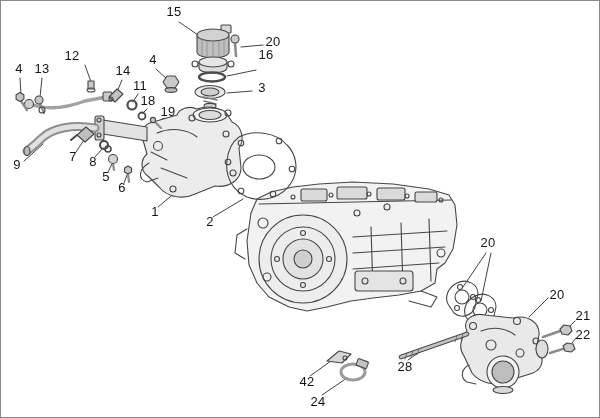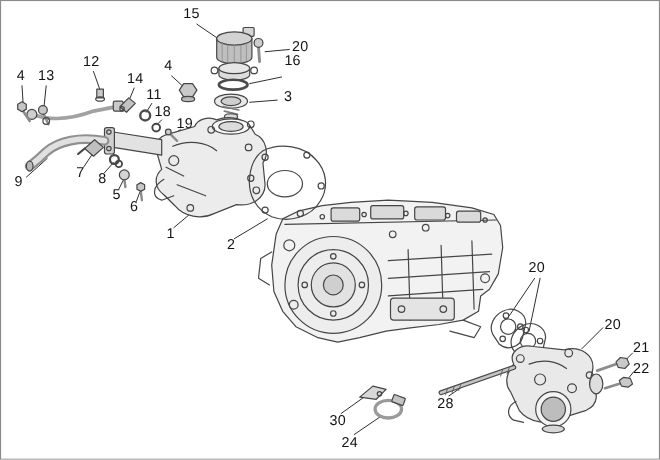--- a/index.html
+++ b/index.html
@@ -271,35 +271,35 @@
       </g>
 
     </g>
   </svg>
 
   <span class="callout" style="left:173px;top:4px">15</span>
   <span class="callout" style="left:272px;top:34px">20</span>
   <span class="callout" style="left:152px;top:52px">4</span>
   <span class="callout" style="left:265px;top:47px">16</span>
   <span class="callout" style="left:261px;top:80px">3</span>
-  <span class="callout" style="left:82px;top:48px">12</span>
+  <span class="callout" style="left:71px;top:48px">12</span>
   <span class="callout" style="left:122px;top:63px">14</span>
   <span class="callout" style="left:18px;top:61px">4</span>
   <span class="callout" style="left:41px;top:61px">13</span>
   <span class="callout" style="left:139px;top:78px">11</span>
   <span class="callout" style="left:147px;top:93px">18</span>
   <span class="callout" style="left:167px;top:104px">19</span>
   <span class="callout" style="left:16px;top:157px">9</span>
   <span class="callout" style="left:72px;top:149px">7</span>
   <span class="callout" style="left:92px;top:154px">8</span>
   <span class="callout" style="left:105px;top:169px">5</span>
   <span class="callout" style="left:121px;top:180px">6</span>
   <span class="callout" style="left:154px;top:204px">1</span>
   <span class="callout" style="left:209px;top:214px">2</span>
   <span class="callout" style="left:487px;top:235px">20</span>
   <span class="callout" style="left:556px;top:287px">20</span>
   <span class="callout" style="left:582px;top:308px">21</span>
   <span class="callout" style="left:582px;top:327px">22</span>
   <span class="callout" style="left:404px;top:359px">28</span>
-  <span class="callout" style="left:306px;top:374px">30</span>
+  <span class="callout" style="left:306px;top:374px">42</span>
   <span class="callout" style="left:317px;top:394px">24</span>
 
 </div>
 
 </body></html>

